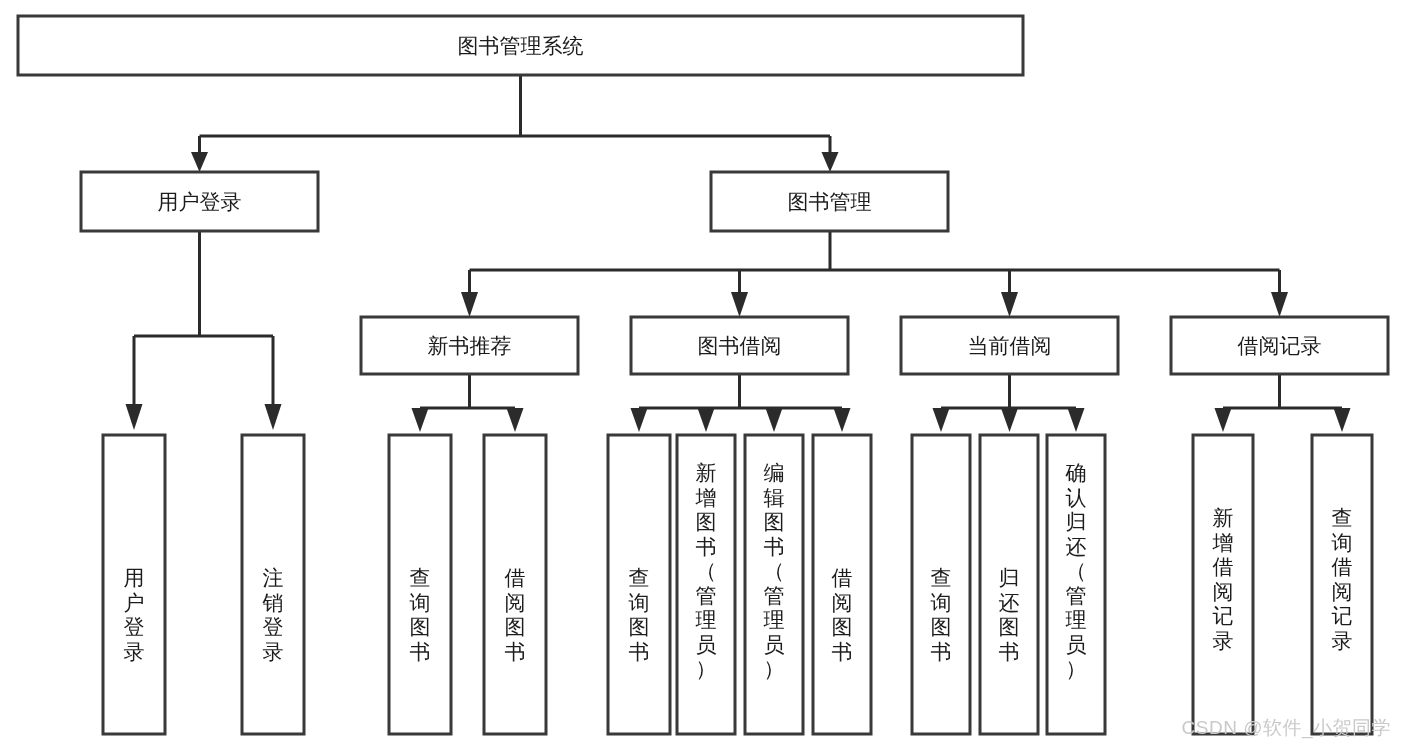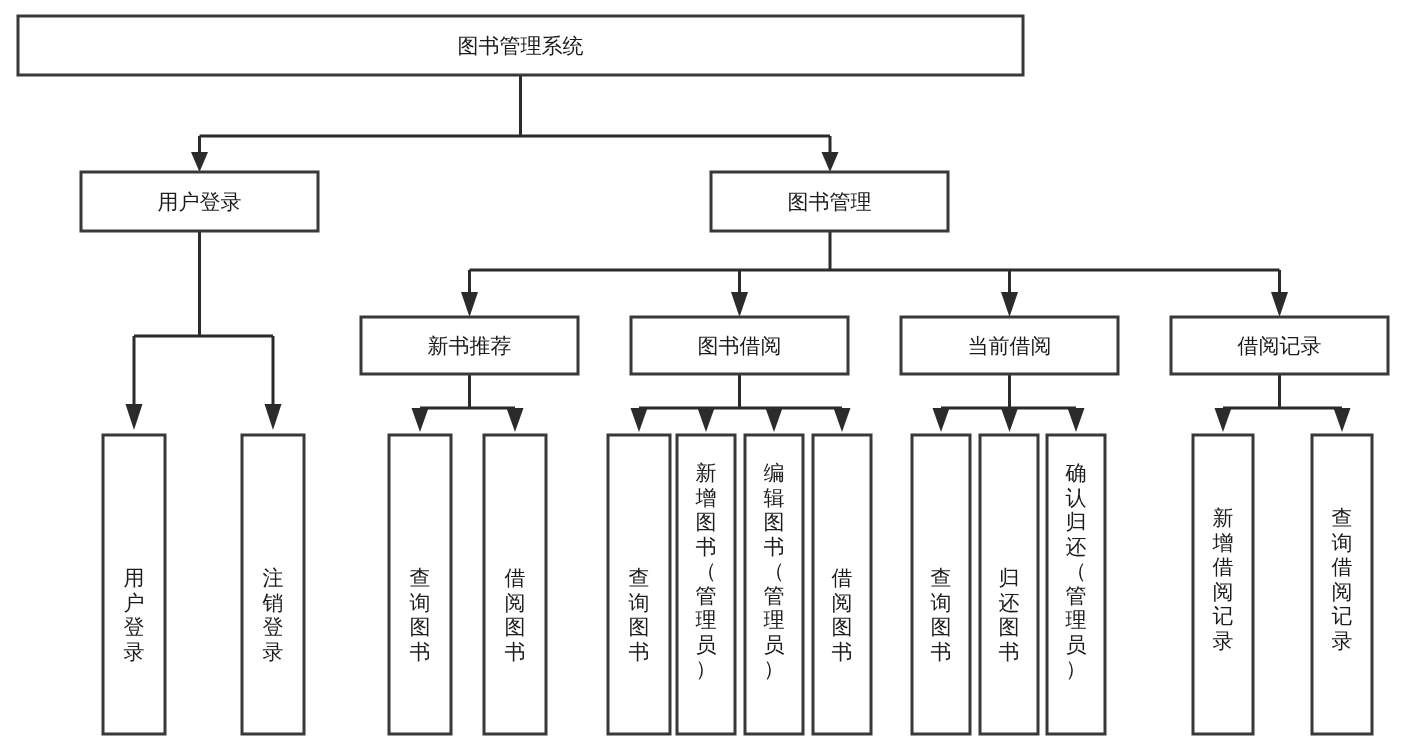--- a/index.html
+++ b/index.html
@@ -201,14 +201,15 @@
       <rect class="node-box" x="1193" y="435" width="60" height="299"></rect>
       <text class="node-label-v" x="1223" y="525"><tspan x="1223" dy="0">新</tspan><tspan x="1223" dy="24.5">增</tspan><tspan x="1223" dy="24.5">借</tspan><tspan x="1223" dy="24.5">阅</tspan><tspan x="1223" dy="24.5">记</tspan><tspan x="1223" dy="24.5">录</tspan></text>
     </g>
     <g>
       <rect class="node-box" x="1312" y="435" width="60" height="299"></rect>
       <text class="node-label-v" x="1342" y="525"><tspan x="1342" dy="0">查</tspan><tspan x="1342" dy="24.5">询</tspan><tspan x="1342" dy="24.5">借</tspan><tspan x="1342" dy="24.5">阅</tspan><tspan x="1342" dy="24.5">记</tspan><tspan x="1342" dy="24.5">录</tspan></text>
     </g>
 
   </svg>
 
+  <div class="watermark">CSDN @软件_小贺同学</div>
 
 </div>
 
 </body></html>

